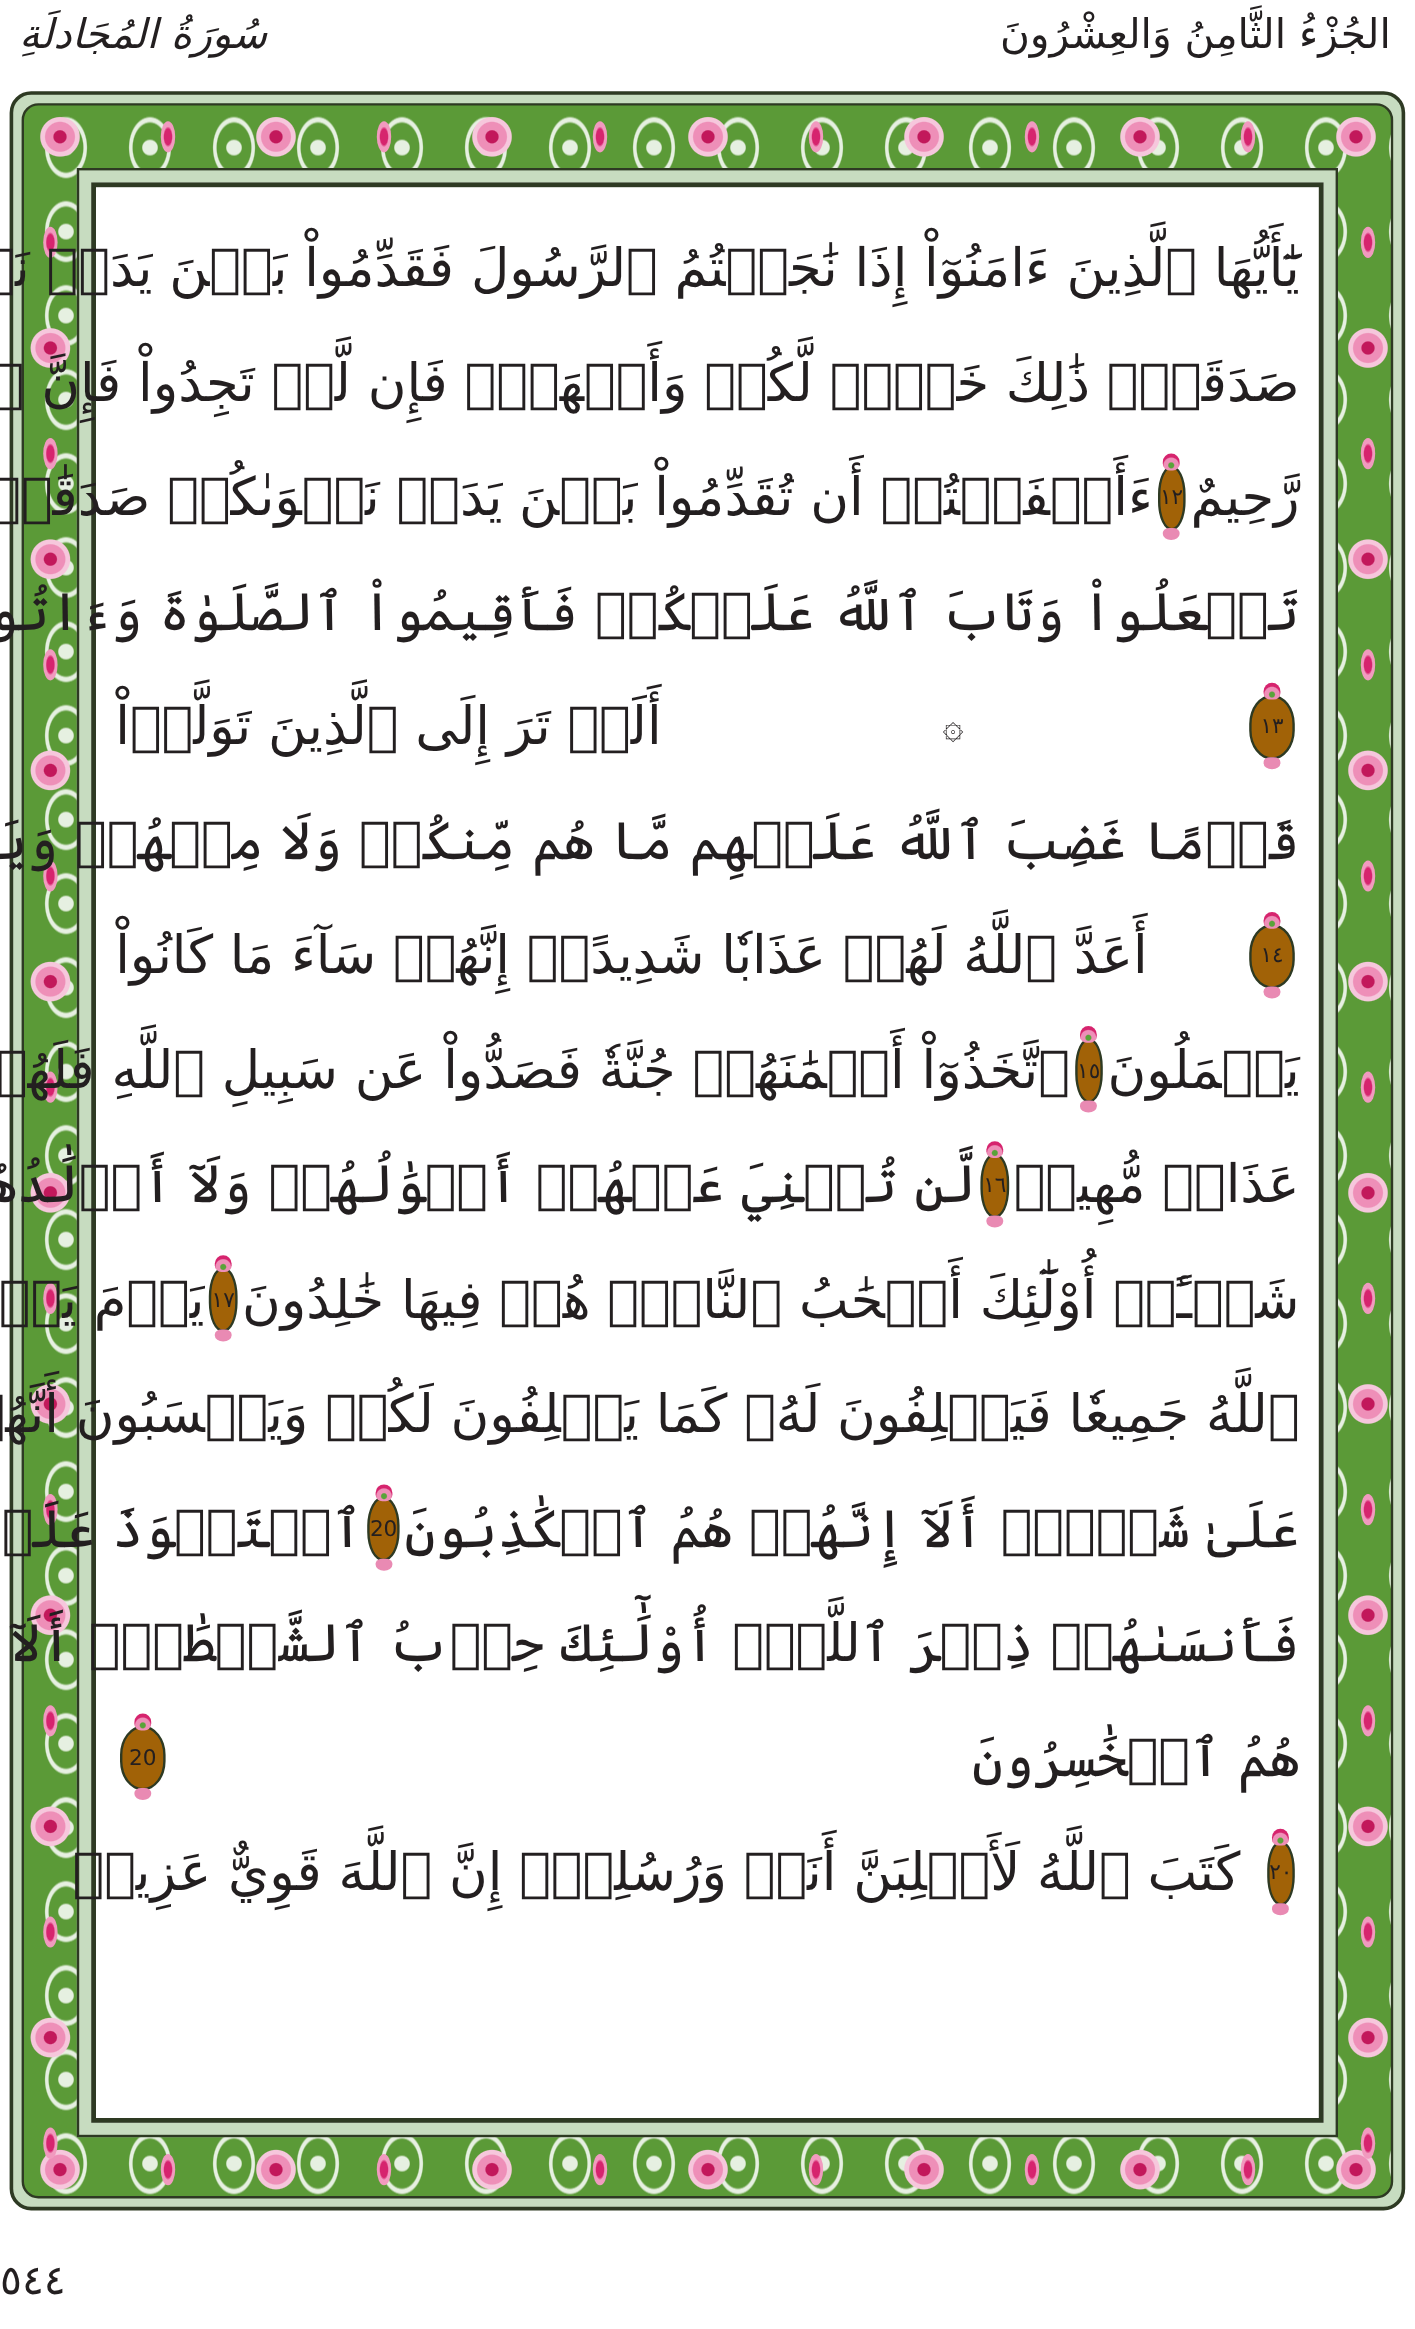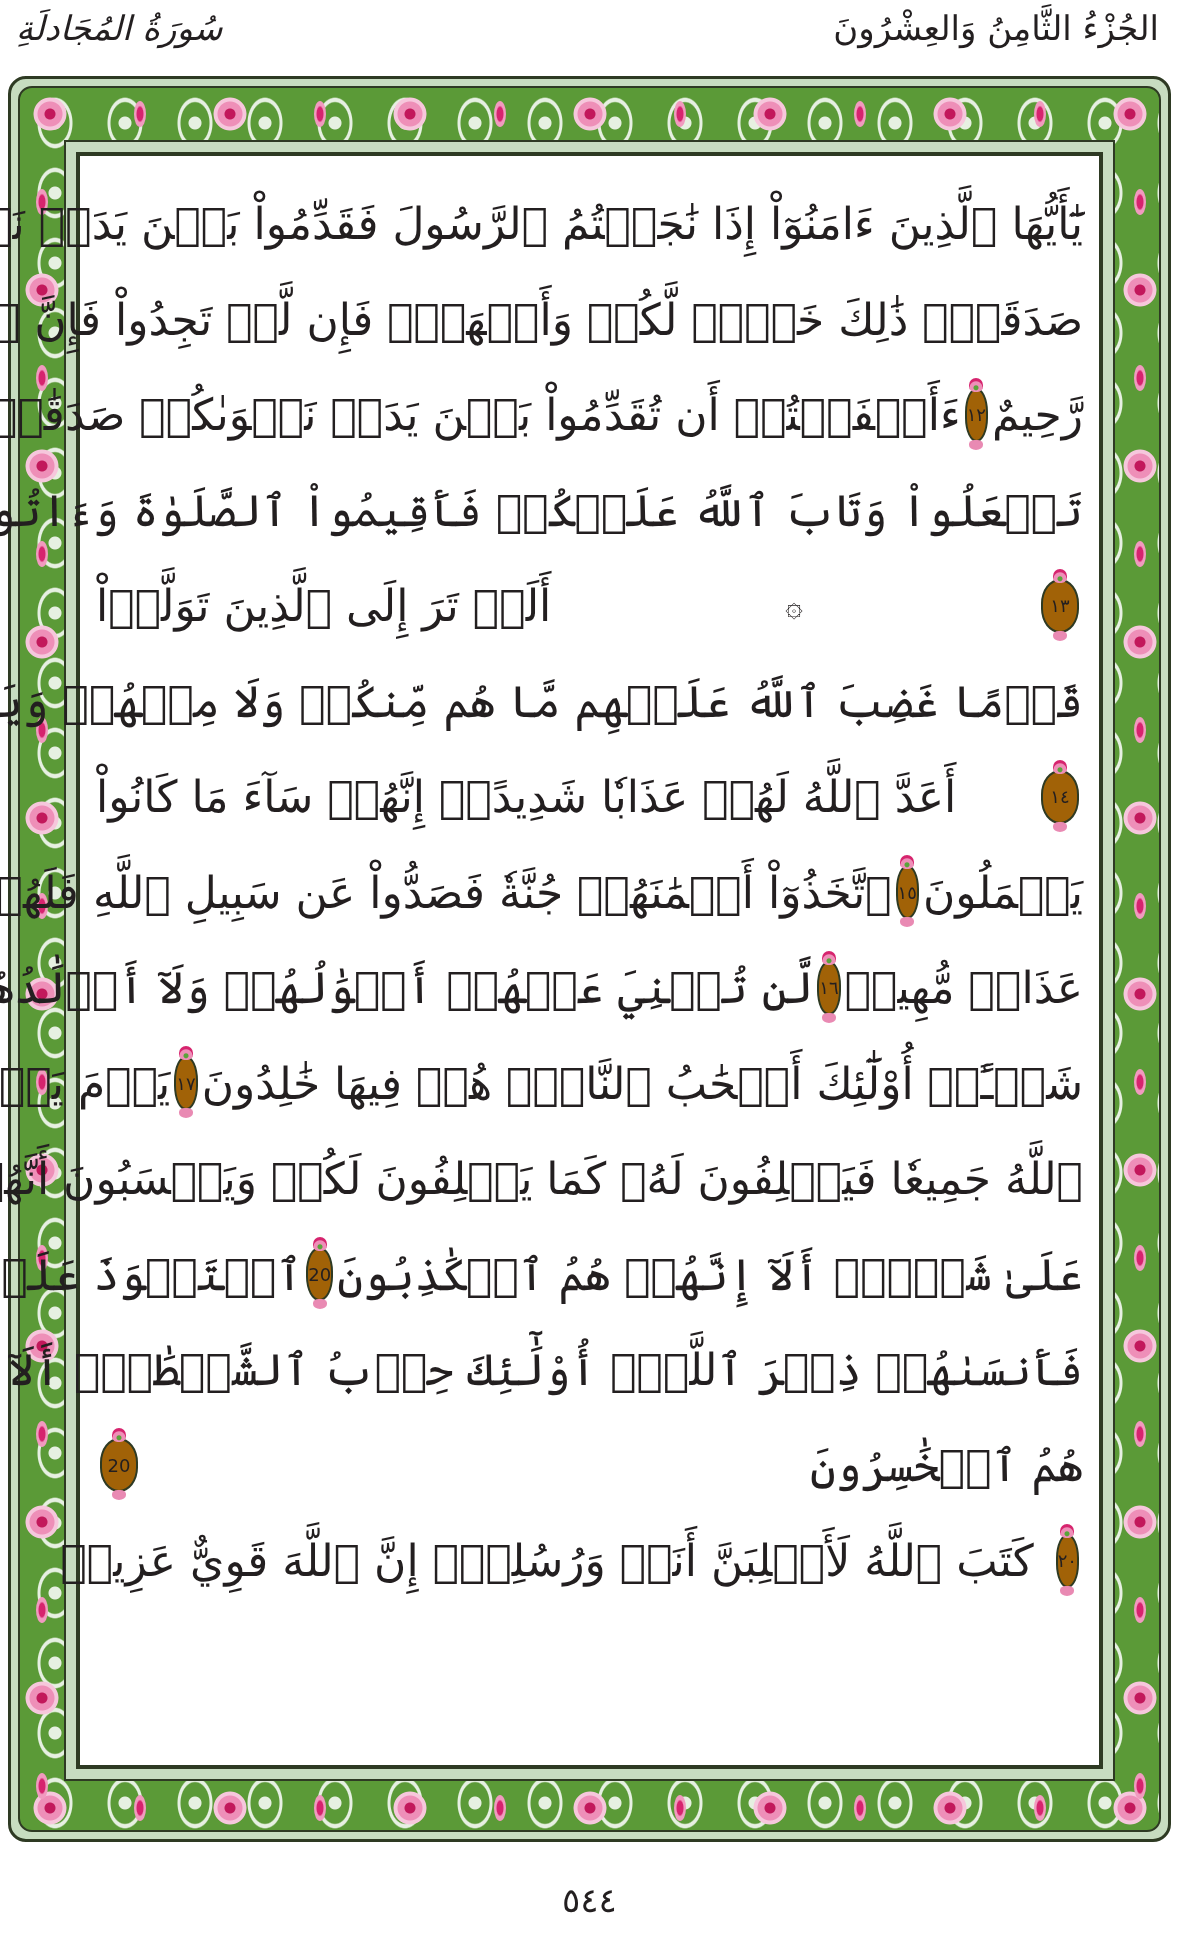--- a/index.html
+++ b/index.html
@@ -96,21 +96,21 @@
     background: radial-gradient(circle at 50% 70%, #5aa33a 0 2px, #ee8fb8 3px 6px, #d6246e 7px);
   }
   .ayah-marker::after {
     content: ""; position: absolute; bottom: -10px; left: 50%; width: 14px; height: 10px;
     margin-left: -7px; border-radius: 40% 40% 50% 50%;
     background: #e98ab3;
   }
   .rub-mark { font-size: 30px; margin: 0 4px; color: #231f20; }
 
   .page-number {
-    position: absolute; left: 0; width: 1179px; top: 1880px; text-align: center;
+    position: absolute; left: 0; width: 1179px; top: 1880px; text-align: left;
     font-family: "DejaVu Serif", serif; font-size: 34px; direction: rtl; color: #231f20;
   }
 </style>
 </head>
 <body>
 
 <div class="header">
   <div class="header-juz">الجُزْءُ الثَّامِنُ وَالعِشْرُونَ</div>
   <div class="header-surah">سُورَةُ المُجَادلَةِ</div>
 </div>

